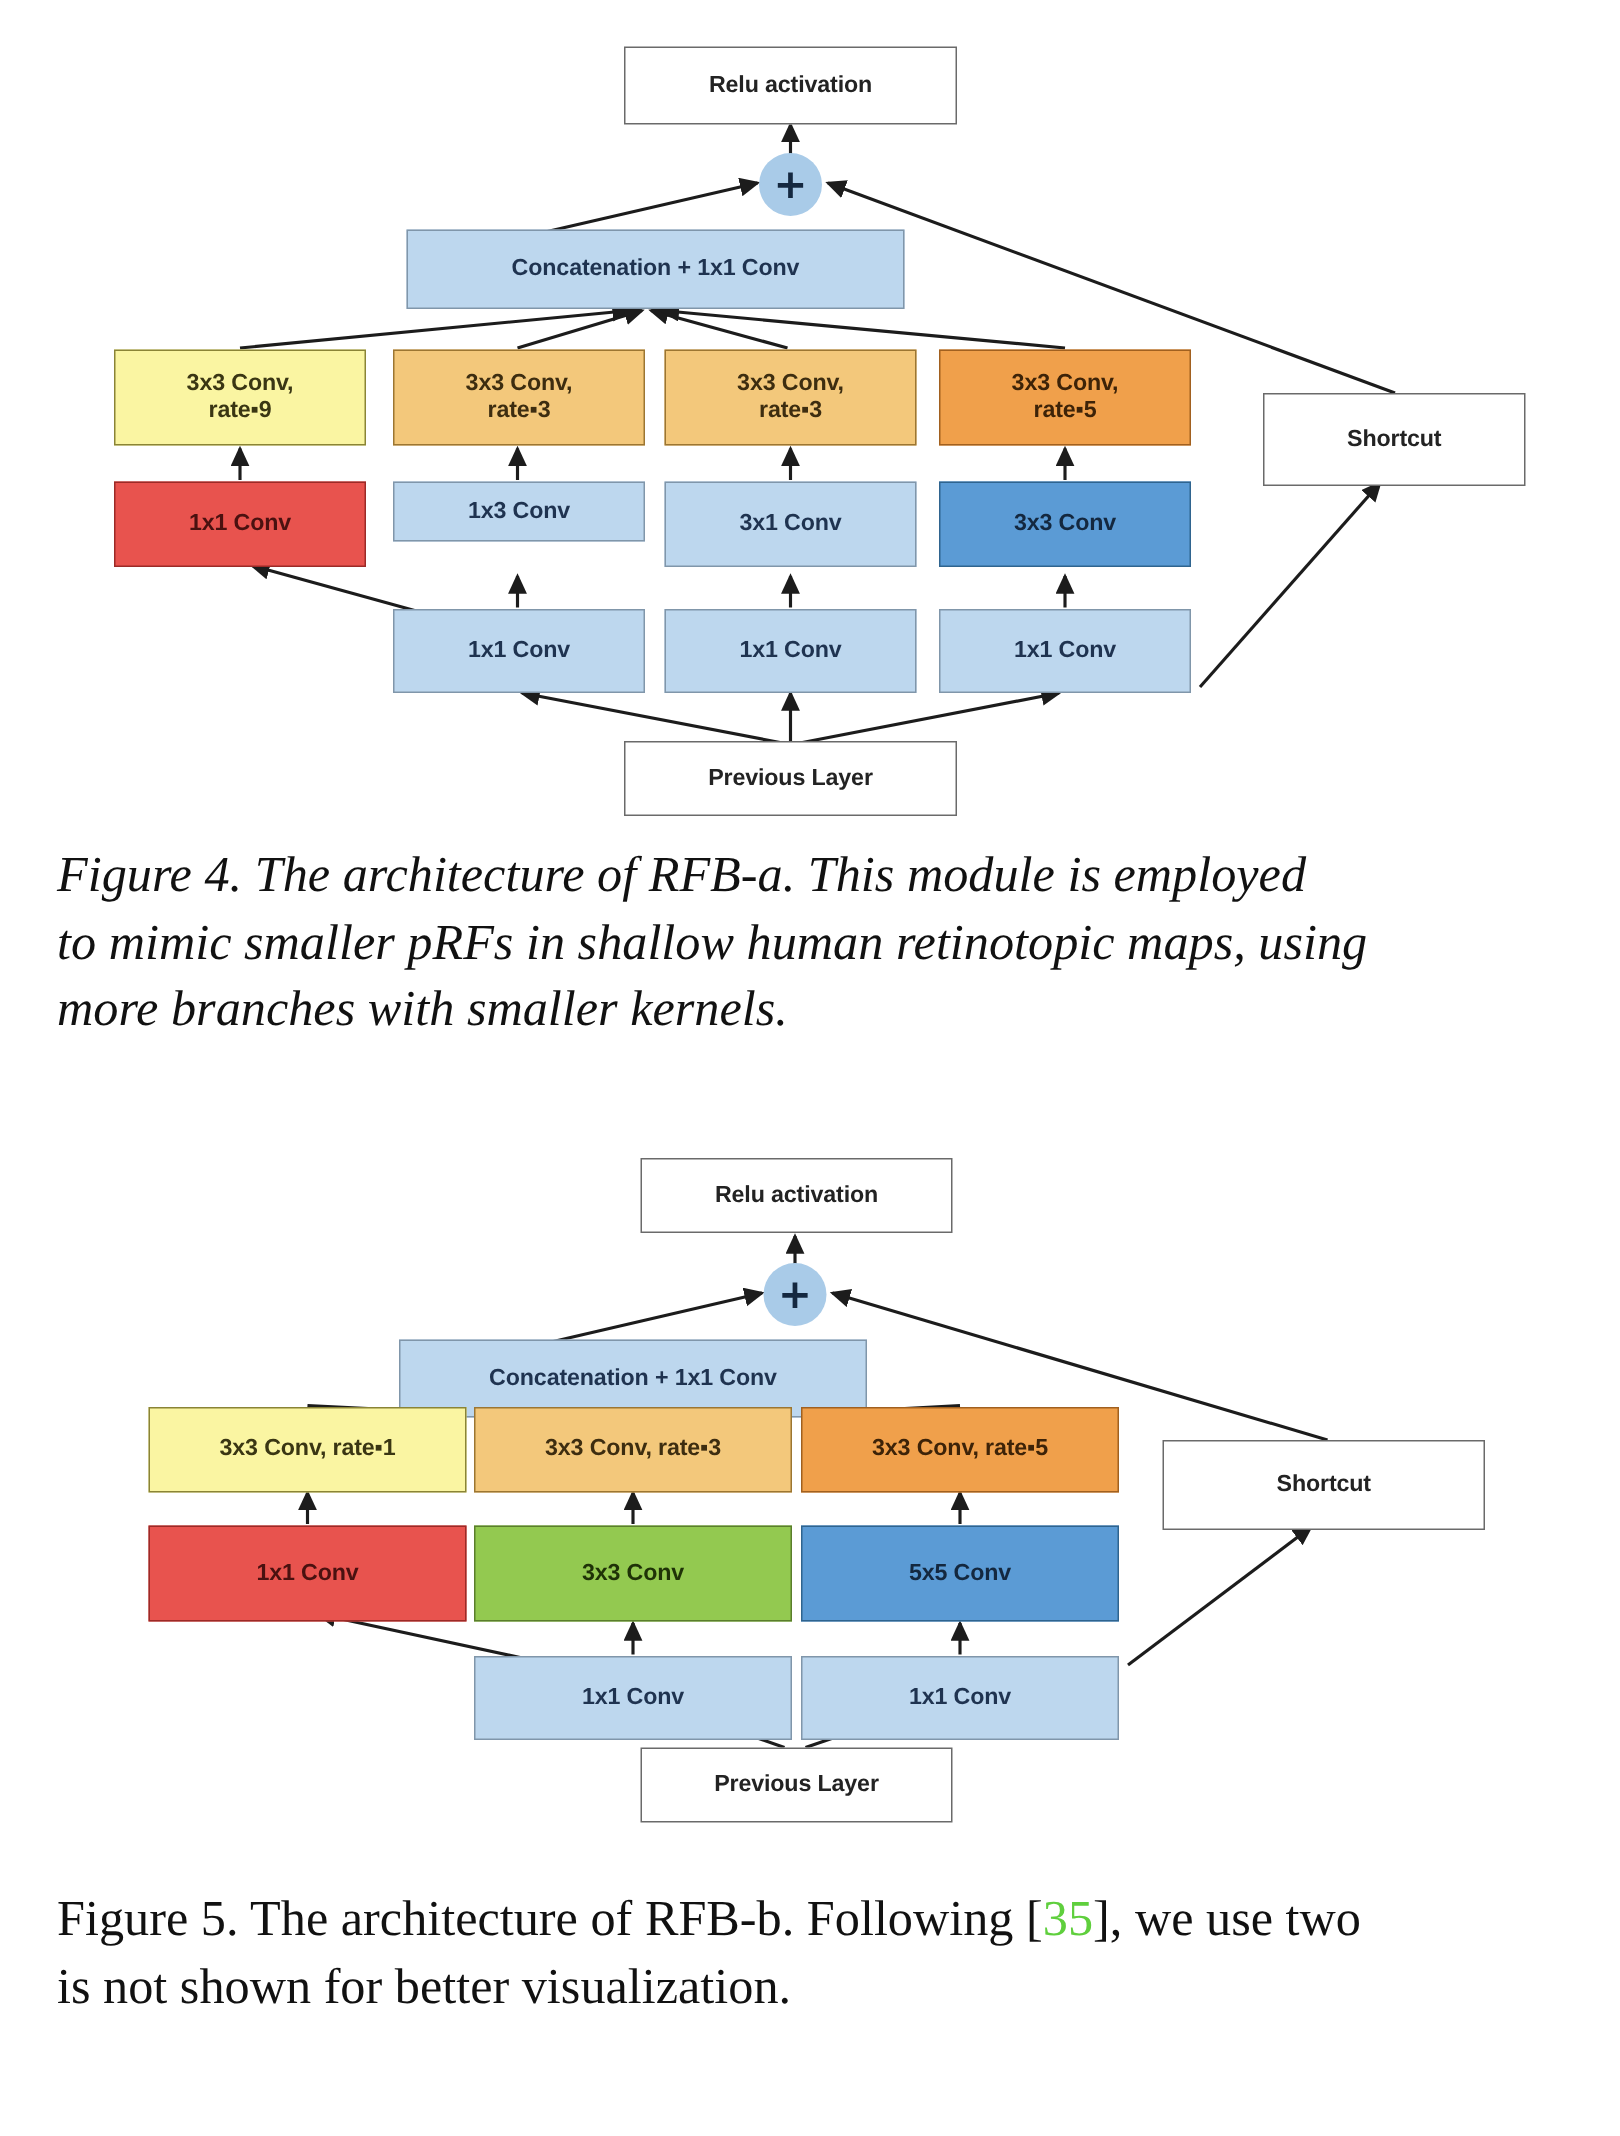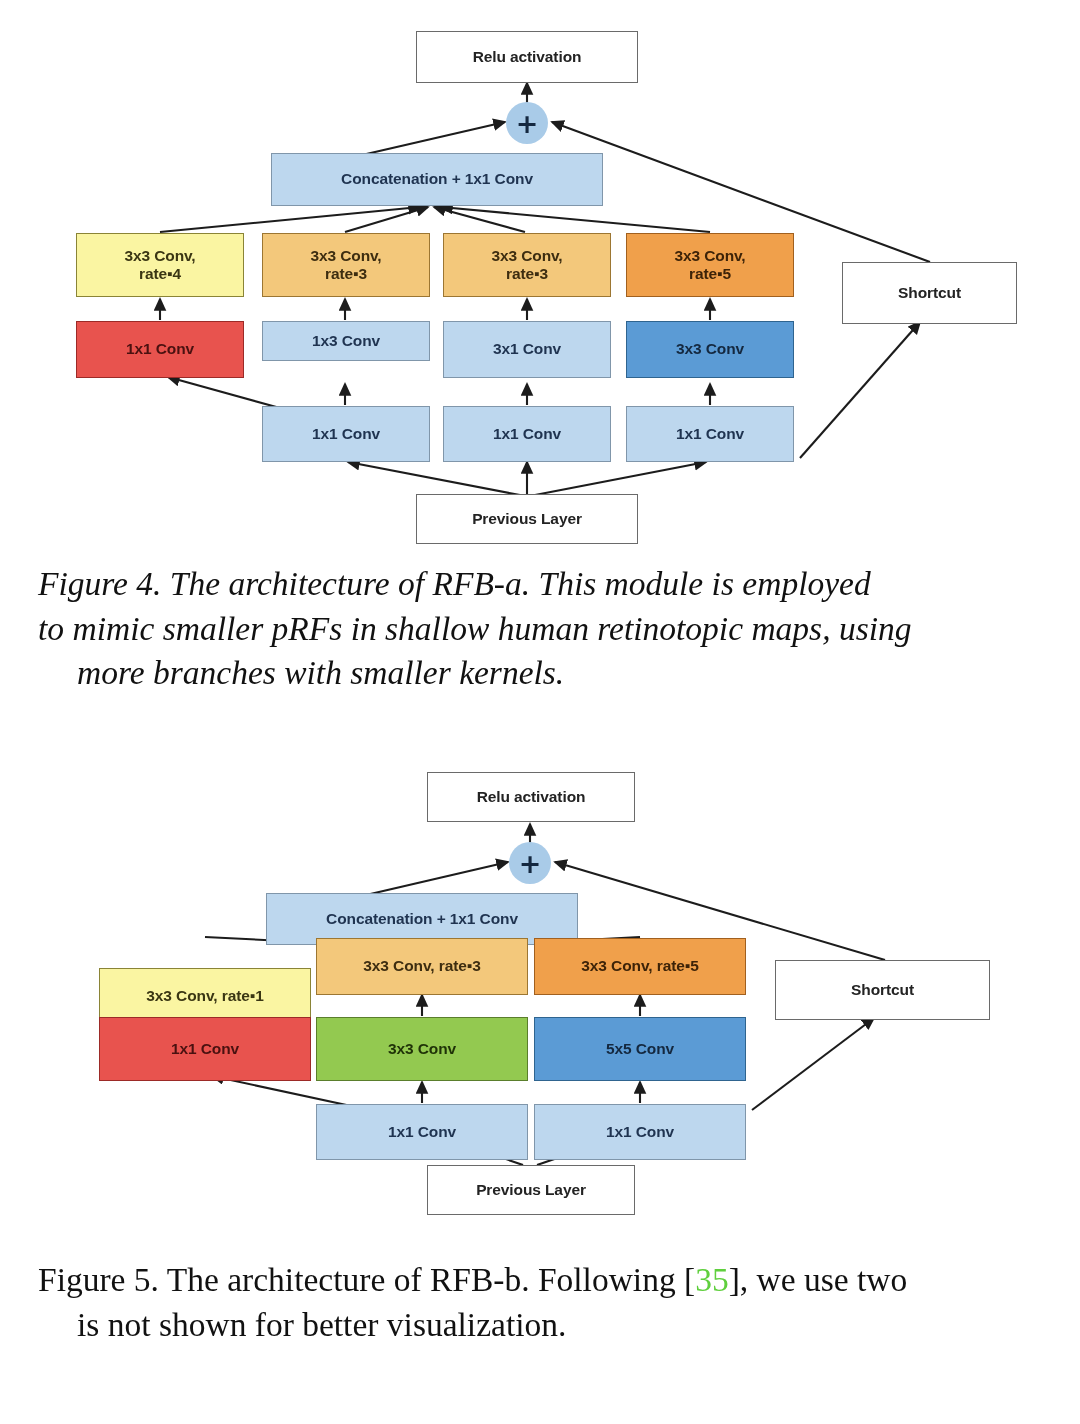--- a/index.html
+++ b/index.html
@@ -73,21 +73,21 @@
     font-family: "Liberation Serif", serif;
     font-size: 33.5px;
     line-height: 1.33;
     color: #111111;
     text-align: justify;
     text-justify: inter-word;
   }
   #caption-figure-4 { top: 562px; font-style: italic; }
   #caption-figure-5 { top: 1258px; }
   .caption .cite { color: #5fcf3d; }
-  .lastline { text-align: left; margin-left: 39px; }
+  .lastline { text-align: left; }
 </style>
 </head>
 <body>
 
 <div class="page">
 
   <div class="figure" id="figure-rfb-a">
 
     <svg class="svg-layer" viewBox="0 0 1080 552">
       <defs>
@@ -139,21 +139,21 @@
       <span>Concatenation + 1x1 Conv</span>
     </div>
 
     <div class="node n-white" style="left:842px; top:262px; width:175px; height:62px;">
       <span>Shortcut</span>
     </div>
 
     <div class="node n-yellow two-line" style="left:76px; top:233px; width:168px; height:64px;">
       <span>
         <span>3x3 Conv,</span><br>
-        <span>rate▪4</span>
+        <span>rate▪9</span>
       </span>
     </div>
     <div class="node n-tan two-line" style="left:262px; top:233px; width:168px; height:64px;">
       <span>
         <span>3x3 Conv,</span><br>
         <span>rate▪3</span>
       </span>
     </div>
     <div class="node n-tan two-line" style="left:443px; top:233px; width:168px; height:64px;">
       <span>
@@ -248,21 +248,21 @@
     </div>
 
     <div class="node n-lblue" style="left:266px; top:165px; width:312px; height:52px;">
       <span>Concatenation + 1x1 Conv</span>
     </div>
 
     <div class="node n-white" style="left:775px; top:232px; width:215px; height:60px;">
       <span>Shortcut</span>
     </div>
 
-    <div class="node n-yellow" style="left:99px; top:210px; width:212px; height:57px;margin-top:30px;">
+    <div class="node n-yellow" style="left:99px; top:210px; width:212px; height:57px;">
       <span>3x3 Conv, rate▪1</span>
     </div>
     <div class="node n-tan" style="left:316px; top:210px; width:212px; height:57px;text-align:center;">
       <span>3x3 Conv, rate▪3</span>
     </div>
     <div class="node n-orange" style="left:534px; top:210px; width:212px; height:57px;">
       <span>3x3 Conv, rate▪5</span>
     </div>
 
     <div class="node n-red" style="left:99px; top:289px; width:212px; height:64px;">

